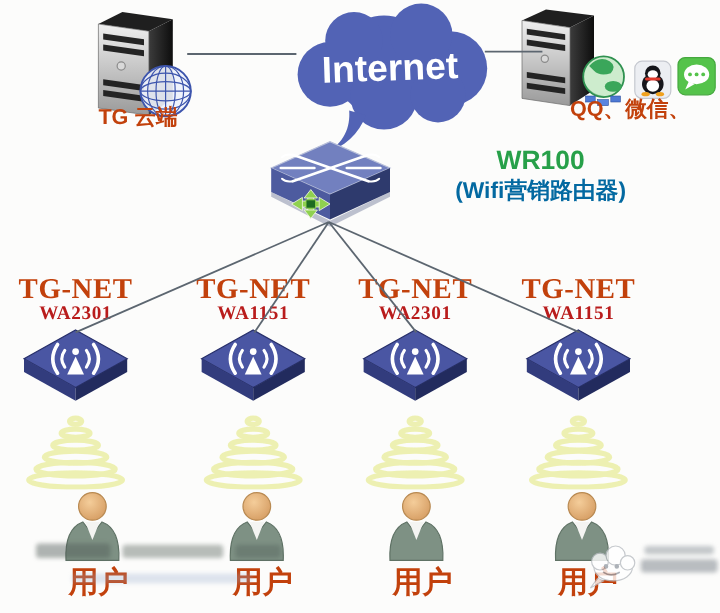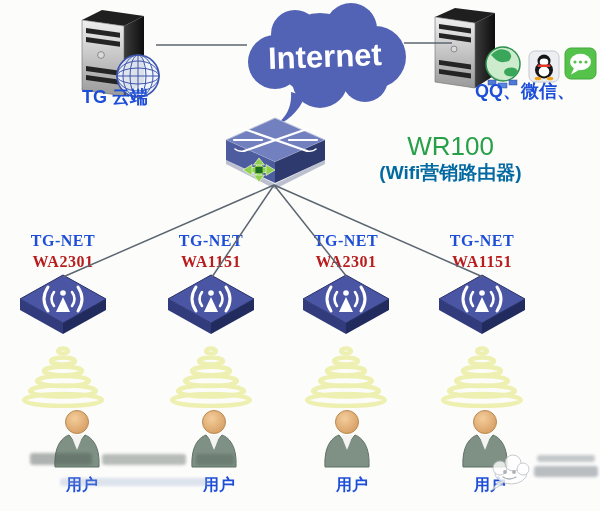--- a/index.html
+++ b/index.html
@@ -1,25 +1,25 @@
 <!DOCTYPE html>
 <html><head>
 <meta charset="utf-8">
 <style>
   html,body{margin:0;padding:0;background:#ffffff;}
   .canvas{position:relative;width:600px;height:511px;background:#fcfcfb;overflow:hidden;
           font-family:"Liberation Sans",sans-serif;}
   .abs{position:absolute;}
-  .label{color:#1d4ed8;font-weight:bold;text-align:center;}
+  .label{color:#c2410c;font-weight:bold;text-align:center;}
   .serif{font-family:"Liberation Serif",serif;}
-  .brand-label{font-size:16px;line-height:22px;letter-spacing:.5px;}
+  .brand-label{font-size:24px;line-height:22px;letter-spacing:.5px;}
   .model-label{font-size:16px;line-height:19px;color:#b91c1c;letter-spacing:.5px;}
   .cn-label{font-size:18px;line-height:22px;}
-  .user-label{font-size:16px;line-height:24px;}
-  .router-title{font-size:26px;line-height:27px;color:#27a049;font-weight:normal;text-align:center;margin-top:13px;}
+  .user-label{font-size:25px;line-height:24px;}
+  .router-title{font-size:22px;line-height:27px;color:#27a049;font-weight:bold;text-align:center;}
   .router-sub{font-size:19px;line-height:26px;color:#0369a1;font-weight:bold;text-align:center;}
   .ap-col{width:110px;text-align:center;}
   .smudge{filter:blur(1.6px);border-radius:3px;}
   svg{display:block;}
 </style>
 </head>
 <body>
 
 <div class="canvas">
 

